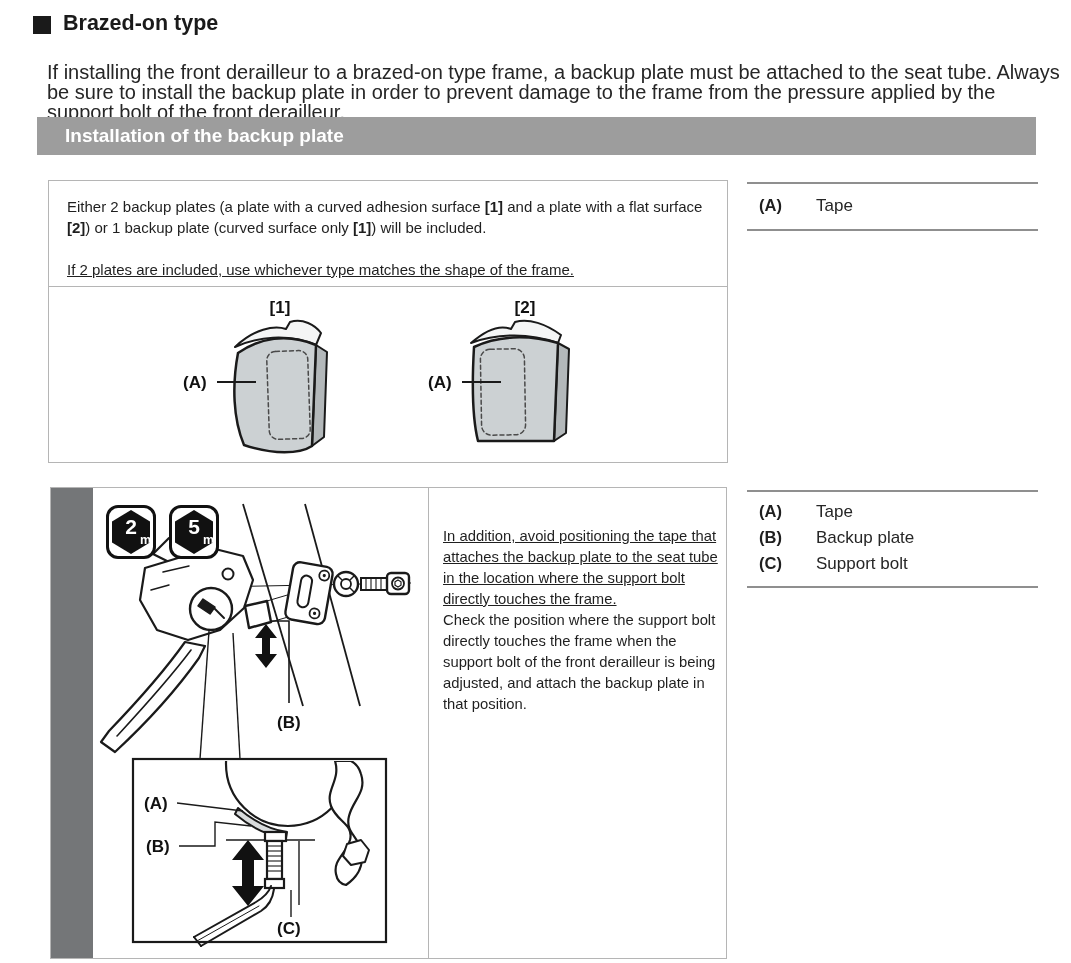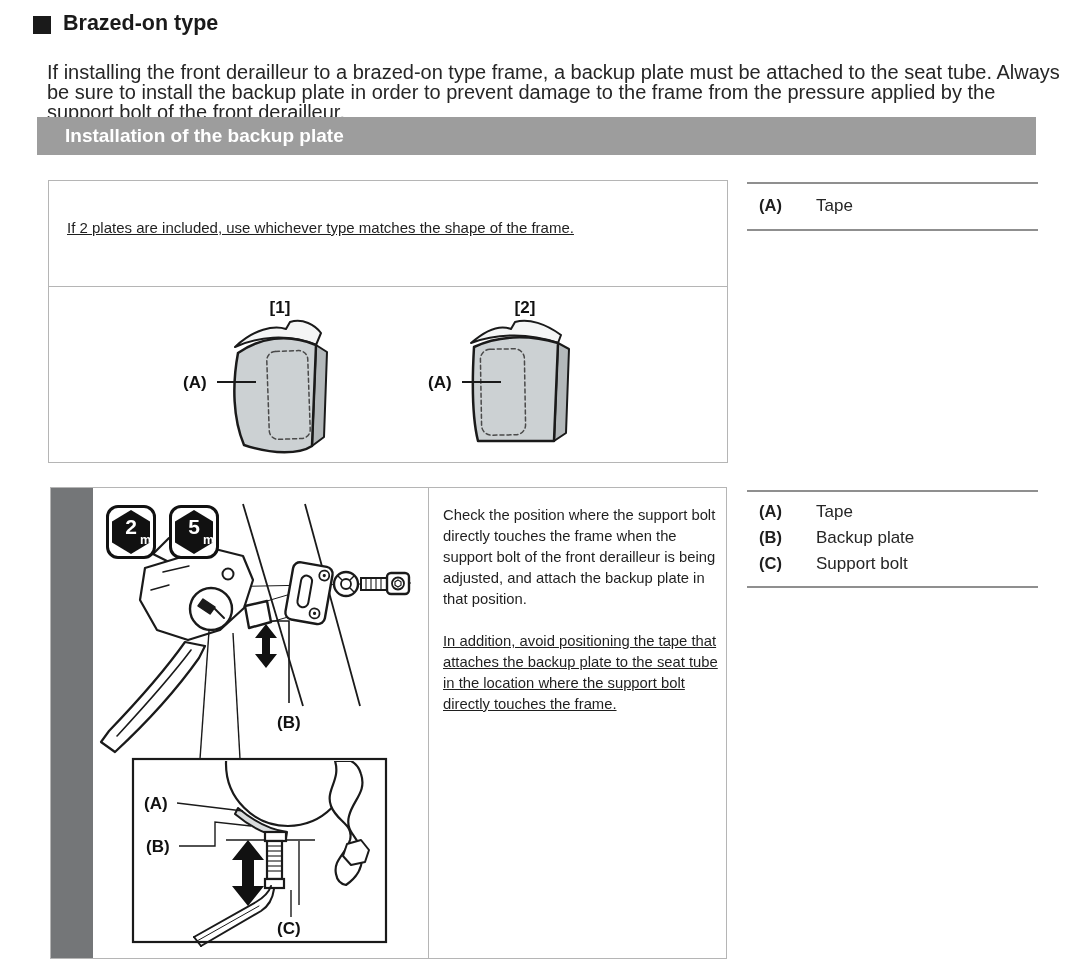--- a/index.html
+++ b/index.html
@@ -71,20 +71,21 @@
   </div>
 
   <p class="intro">If installing the front derailleur to a brazed-on type frame, a backup plate must be attached to the seat tube. Always be sure to install the backup plate in order to prevent damage to the frame from the pressure applied by the support bolt of the front derailleur.</p>
 
   <div class="section-bar">
     <span>Installation of the backup plate</span>
   </div>
 
   <div class="box box1">
     <div class="box1-text">
+      <p class="bp"><span>Either 2 backup plates (a plate with a curved adhesion surface </span><b>[1]</b><span> and a plate with a flat surface </span><b>[2]</b><span>) or 1 backup plate (curved surface only </span><b>[1]</b><span>) will be included.</span></p>
       <p class="bp p2">If 2 plates are included, use whichever type matches the shape of the frame.</p>
     </div>
     <div class="box1-divider"></div>
 
     <div class="box1-fig">
       <svg width="678" height="176" viewBox="0 0 678 176">
 
         <g stroke="#1a1a1a" stroke-linejoin="round" stroke-linecap="round">
           <path d="M 267 58 L 278 65 L 275 150 L 263 159 Z" fill="#b3b8ba" stroke-width="2"></path>
           <path d="M 186 60 C 205 42 225 38 237 42 L 241 35 C 254 31 266 38 272 46 L 267 58 C 238 46 208 50 186 60 Z" fill="#f4f5f5" stroke-width="2"></path>
@@ -244,22 +245,22 @@
         <div class="hex">
           <span class="tool-size">5</span>
           <span class="tool-unit">mm</span>
         </div>
       </div>
     </div>
 
     <div class="vdiv"></div>
 
     <div class="box2-text">
+      <p class="bp p2">In addition, avoid positioning the tape that attaches the backup plate to the seat tube in the location where the support bolt directly touches the frame.</p>
       <p class="bp">Check the position where the support bolt directly touches the frame when the support bolt of the front derailleur is being adjusted, and attach the backup plate in that position.</p>
-      <p class="bp p2">In addition, avoid positioning the tape that attaches the backup plate to the seat tube in the location where the support bolt directly touches the frame.</p>
     </div>
   </div>
 
   <div class="key key2">
     <div class="key-row">
       <span class="key-id">(A)</span>
       <span class="key-label">Tape</span>
     </div>
     <div class="key-row">
       <span class="key-id">(B)</span>

